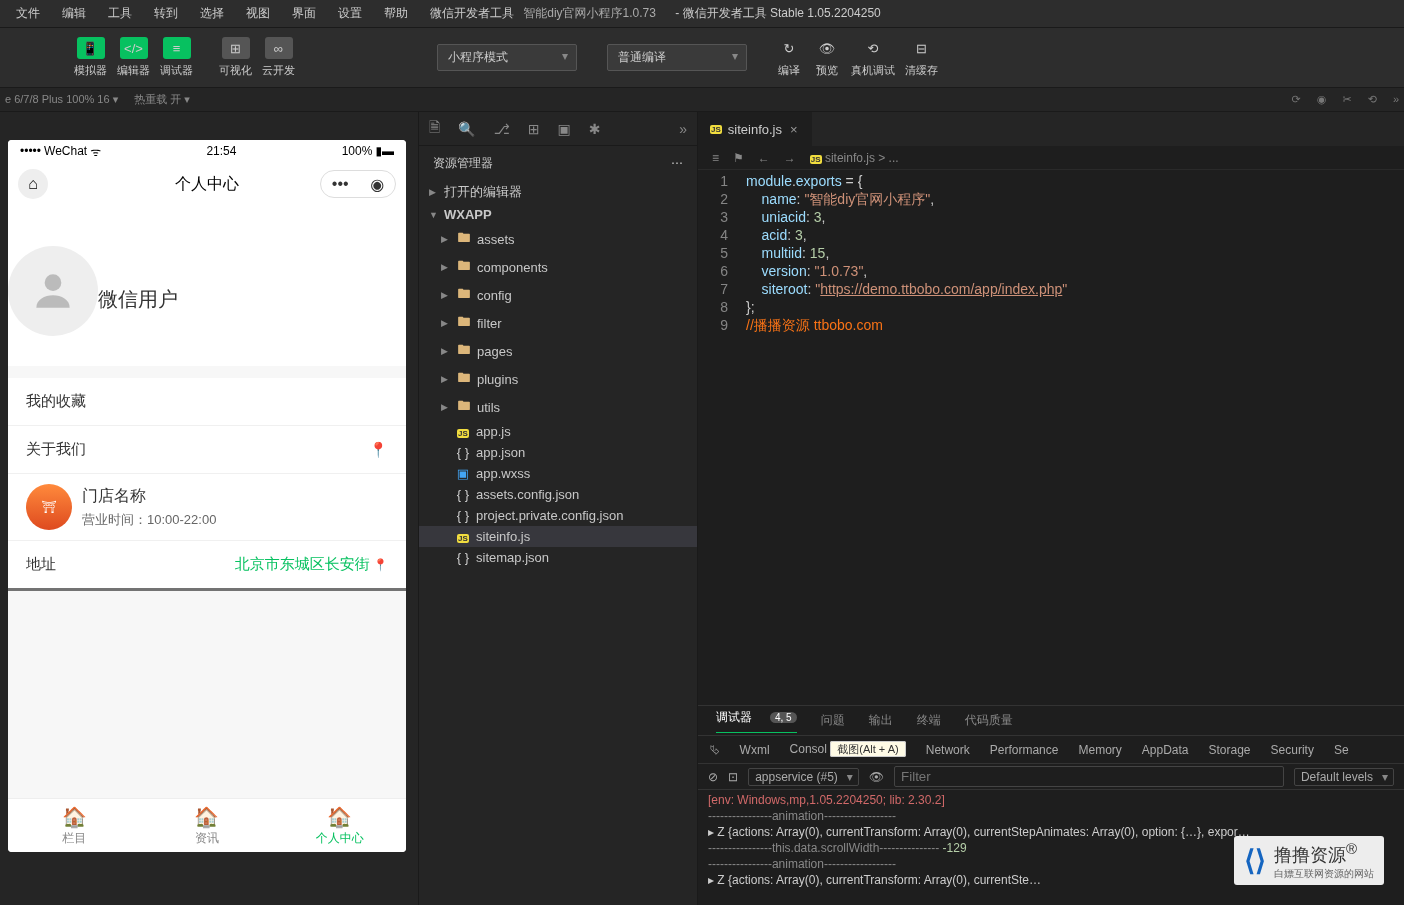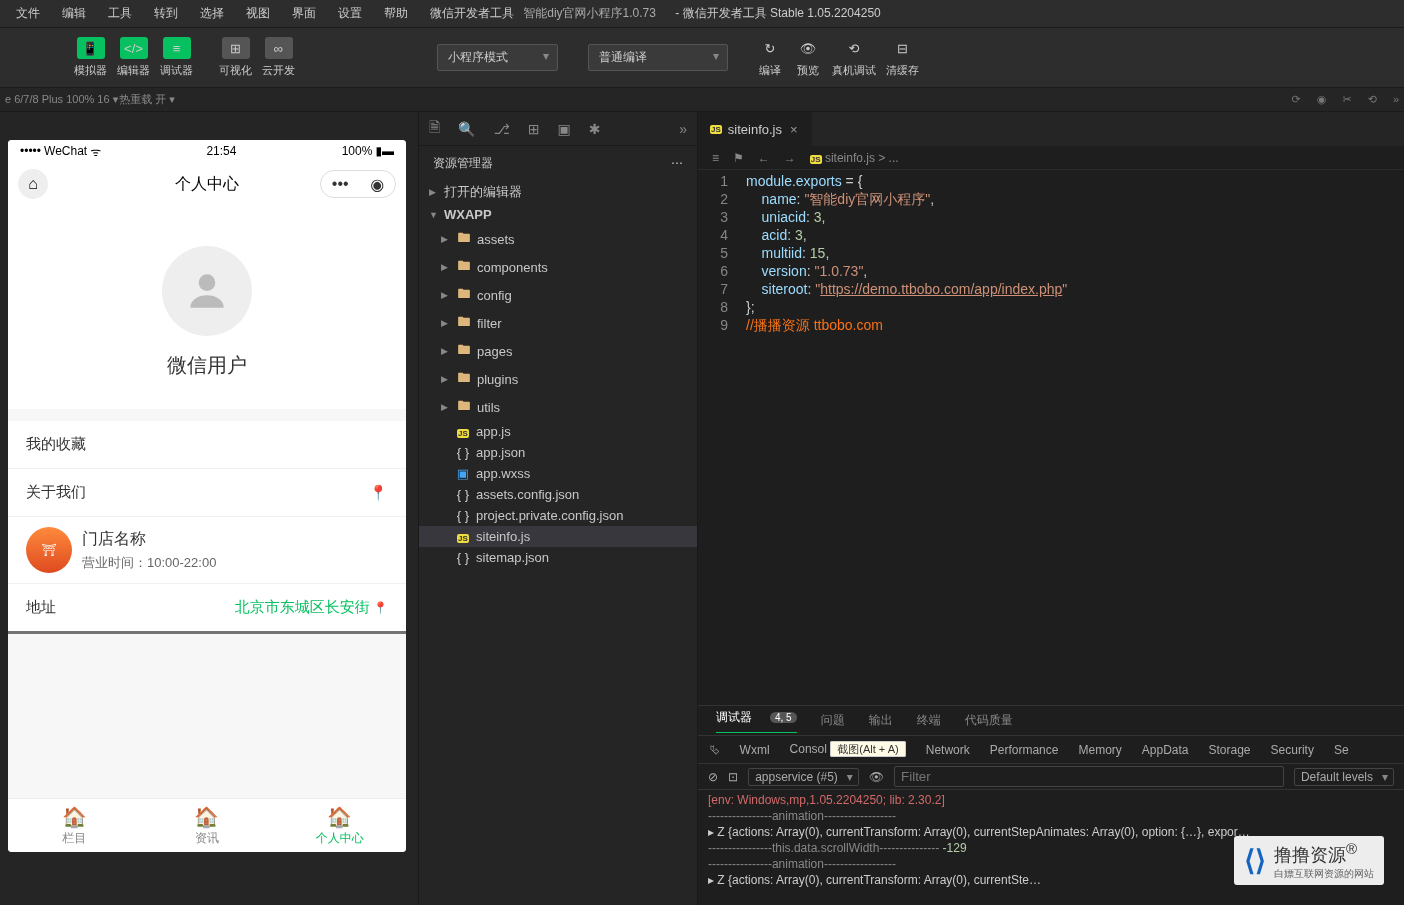--- a/index.html
+++ b/index.html
@@ -8,32 +8,32 @@
 .menubar span{padding:4px 8px;color:#ccc;cursor:pointer}
 .titlebar{position:absolute;left:50%;transform:translateX(-50%);top:5px;color:#888;font-size:12px}
 .titlebar .tm{color:#aaa}
 .toolbar{background:#2d2d2d;height:60px;display:flex;align-items:center;padding:0 70px;gap:0;border-bottom:1px solid #1a1a1a}
 .tool-group{display:flex;gap:2px;margin-right:18px}
 .tool-btn{display:flex;flex-direction:column;align-items:center;gap:4px;padding:3px 4px;cursor:pointer;color:#ccc;font-size:11px}
 .tool-btn .ico{width:28px;height:22px;background:#555;border-radius:3px;display:flex;align-items:center;justify-content:center;font-size:13px}
 .tool-btn.green .ico{background:#07c160}
 .dropdown{background:#3a3a3a;border:1px solid #555;padding:4px 28px 4px 10px;border-radius:2px;color:#ccc;margin-right:10px;position:relative;cursor:pointer;font-size:12px}
 .dropdown::after{content:"▾";position:absolute;right:8px;color:#888}
-.sub-toolbar{background:#252525;height:24px;display:flex;align-items:center;padding:0 5px;color:#888;font-size:11px;border-bottom:1px solid #1a1a1a;gap:1px}
+.sub-toolbar{background:#252525;height:24px;display:flex;align-items:center;padding:0 5px;color:#888;font-size:11px;border-bottom:1px solid #1a1a1a;gap:16px}
 .sub-toolbar .drp{cursor:pointer}
 .main{display:flex;height:calc(100% - 112px)}
 .simulator{width:418px;background:#252525;display:flex;flex-direction:column;padding-top:28px}
 .phone{width:398px;height:712px;background:#f7f7f7;border-radius:4px;margin-left:8px;overflow:hidden;display:flex;flex-direction:column;position:relative}
 .status-bar{height:22px;display:flex;align-items:center;justify-content:space-between;padding:0 12px;background:#fff;color:#000;font-size:12px}
 .status-bar .sl{display:flex;align-items:center;gap:3px}
 .nav-bar{height:44px;display:flex;align-items:center;justify-content:center;background:#fff;color:#000;font-size:16px;position:relative}
 .nav-home{position:absolute;left:10px;width:30px;height:30px;border-radius:50%;background:#eee;display:flex;align-items:center;justify-content:center}
 .nav-capsule{position:absolute;right:10px;width:76px;height:28px;border:1px solid #ddd;border-radius:14px;display:flex;align-items:center;justify-content:space-around;color:#333}
 .phone-content{flex:1;background:#f7f7f7;display:flex;flex-direction:column;overflow:auto}
-.profile-head{background:#fff;padding:40px 0 30px;display:flex;flex-direction:column;align-items:center}
+.profile-head{background:#fff;padding:40px 0 30px;display:flex;flex-direction:row;align-items:center}
 .avatar{width:90px;height:90px;border-radius:50%;background:#eee;display:flex;align-items:center;justify-content:center;color:#bbb;font-size:40px}
 .username{margin-top:16px;font-size:20px;color:#333}
 .list-row{background:#fff;padding:14px 18px;border-bottom:1px solid #f0f0f0;display:flex;align-items:center;justify-content:space-between;color:#333;font-size:15px}
 .store-row{background:#fff;padding:10px 18px;border-bottom:1px solid #f0f0f0;display:flex;align-items:center}
 .store-ico{width:46px;height:46px;border-radius:50%;background:linear-gradient(#ff8a3c,#de4a1f);display:flex;align-items:center;justify-content:center;margin-right:10px;color:#fff}
 .info-row{background:#fff;padding:14px 18px;border-bottom:3px solid #737373;display:flex;align-items:center;justify-content:space-between}
 .info-row .val{color:#07c160;font-size:15px}
 .info-row .lbl{color:#333;font-size:15px}
 .tabbar{height:54px;background:#fff;border-top:1px solid #eee;display:flex}
 .tab{flex:1;display:flex;flex-direction:column;align-items:center;justify-content:center;font-size:12px;color:#888;cursor:pointer}
@@ -119,21 +119,21 @@
     <div class="tool-btn">
         <div class="ico">⊞</div>
         <span>可视化</span>
       </div>
     <div class="tool-btn">
         <div class="ico">∞</div>
         <span>云开发</span>
       </div>
   </div>
   <div style="flex:0 0 120px"></div>
-  <div class="dropdown" style="width:121px">小程序模式</div>
+  <div class="dropdown" style="width:140px">小程序模式</div>
   <div style="width:20px"></div>
   <div class="dropdown" style="width:140px">普通编译</div>
   <div class="tool-group" style="margin-left:14px">
     <div class="tool-btn">
         <div class="ico" style="background:none">↻</div>
         <span>编译</span>
       </div>
     <div class="tool-btn">
         <div class="ico" style="background:none">👁</div>
         <span>预览</span>

